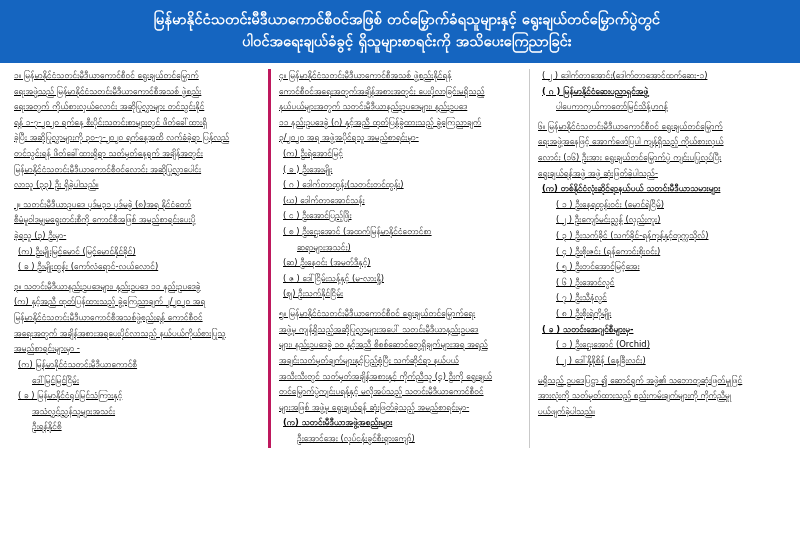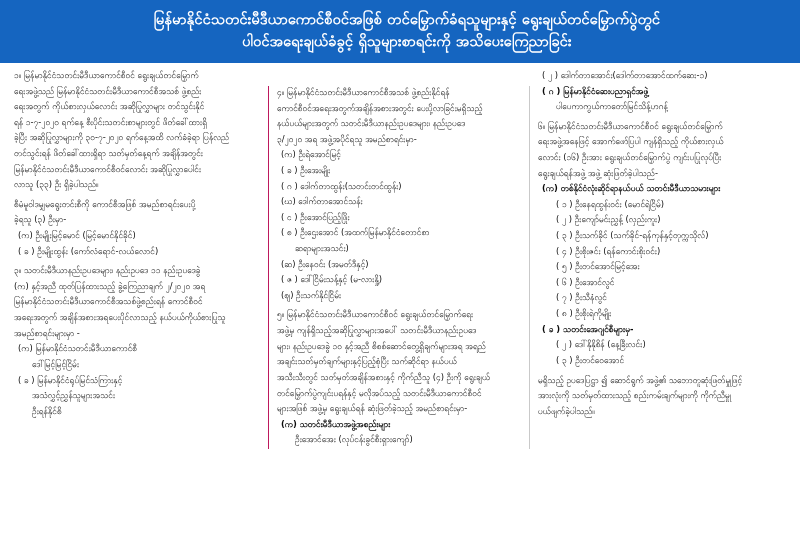--- a/index.html
+++ b/index.html
@@ -34,33 +34,33 @@
     font-weight: bold;
     letter-spacing: 0.2px;
   }
   
   .content {
     display: flex;
     width: 800px;
     box-sizing: border-box;
     padding: 6px 6px 0 6px;
     gap: 0;
+    text-decoration: underline;
   }
   .col {
     width: 262px;
     box-sizing: border-box;
     padding: 0 8px;
     font-size: 8.4px;
     line-height: 1.62;
     color: #0a0a0a;
   }
   .col.mid {
-    border-left: 1px solid #be185d;
+    border-left: 3px solid #be185d;
     border-right: 1px solid #c9c9c9;
-    margin-top: 17px;
   }
   .para {
     margin: 0 0 2px 0;
     text-align: justify;
   }
   .para.hang {
     padding-left: 14px;
     text-indent: -14px;
   }
   .para.sub {
@@ -92,40 +92,42 @@
     <div class="col" id="col-1">
         <p class="para hang">၁။        မြန်မာနိုင်ငံသတင်းမီဒီယာကောင်စီဝင် ရွေးချယ်တင်မြှောက်</p>
         <p class="para plain">ရေးအဖွဲ့သည် မြန်မာနိုင်ငံသတင်းမီဒီယာကောင်စီအသစ် ဖွဲ့စည်း</p>
         <p class="para plain">ရေးအတွက် ကိုယ်စားလှယ်လောင်း အဆိုပြုလွှာများ တင်သွင်းနိုင်</p>
         <p class="para plain">ရန် ၁-၇-၂၀၂၀ ရက်နေ့ စီးပိုင်းသတင်းစာများတွင် ဖိတ်ခေါ်ထားရှိ</p>
         <p class="para plain">ခဲ့ပြီး အဆိုပြုလွှာများကို ၃၀-၇-၂၀၂၀ ရက်နေ့အထိ လက်ခံခဲ့ရာ ပြန်လည်</p>
         <p class="para plain">တင်သွင်းရန် ဖိတ်ခေါ်ထားရှိရာ သတ်မှတ်နေ့ရက် အချိန်အတွင်း</p>
         <p class="para plain">မြန်မာနိုင်ငံသတင်းမီဒီယာကောင်စီဝင်လောင်း    အဆိုပြုလွှာပေါင်း</p>
         <p class="para plain">လာသူ (၃၃) ဦး ရှိခဲ့ပါသည်။</p>
         <div class="gap"></div>
+        <p class="para hang">၂။        သတင်းမီဒီယာဥပဒေ ပုဒ်မ၃၁ ပုဒ်မခွဲ (၈)အရ နိုင်ငံတော်</p>
         <p class="para plain">စီမံမူဝါဒမျှမရွေးတင်းစီကို ကောင်စီအဖြစ် အမည်စာရင်းပေးပို့</p>
         <p class="para plain">ခဲ့ရသူ (၃) ဦးမှာ-</p>
         <p class="para sub">(က)    ဦးမျိုးမြင့်မောင် (မြင့်မောင်နိုင်ခိုင်)</p>
         <p class="para sub">( ခ )    ဦးမျိုးထွန်း (ကော်လံရောင်-လယ်လောင်)</p>
         <div class="gap"></div>
         <p class="para hang">၃။        သတင်းမီဒီယာနည်းဥပဒေများ၊ နည်းဥပဒေ ၁၁ နည်းဥပဒေခွဲ</p>
         <p class="para hang">(က)    နှင့်အညီ ထုတ်ပြန်ထားသည့် ခွဲ့ကြေညာချက် ၂/၂၀၂၀ အရ</p>
         <p class="para plain">မြန်မာနိုင်ငံသတင်းမီဒီယာကောင်စီအသစ်ဖွဲ့စည်းရန် ကောင်စီဝင်</p>
         <p class="para plain">အရေးအတွက် အချိန်အစားအရပေးပိုင်လာသည့် နယ်ပယ်ကိုယ်စားပြုသူ</p>
         <p class="para plain">အမည်စာရင်းများမှာ -</p>
         <p class="para sub">(က)    မြန်မာနိုင်ငံသတင်းမီဒီယာကောင်စီ</p>
         <p class="para sub2">ဒေါ်မြင့်မြင့်ငြိမ်း</p>
         <p class="para sub">( ခ )    မြန်မာနိုင်ငံရုပ်မြင်သံကြားနှင့်</p>
         <p class="para sub2">အသံလွှင့်ညွှန်သူများအသင်း</p>
         <p class="para sub2">ဦးရန်နိုင်စိ</p>
       </div>
     <div class="col mid" id="col-2">
         <p class="para hang">၄။        မြန်မာနိုင်ငံသတင်းမီဒီယာကောင်စီအသစ်    ဖွဲ့စည်းနိုင်ရန်</p>
         <p class="para plain">ကောင်စီဝင်အရေးအတွက်အချိန်အစားအတွင်း ပေးပို့လာခြင်းမရှိသည့်</p>
         <p class="para plain">နယ်ပယ်များအတွက် သတင်းမီဒီယာနည်းဥပဒေများ၊ နည်းဥပဒေ</p>
+        <p class="para plain">၁၁ နည်းဥပဒေခွဲ (ဂ) နှင့်အညီ ထုတ်ပြန်ခွဲထားသည့် ခွဲ့ကြေညာချက်</p>
         <p class="para plain">၃/၂၀၂၀ အရ အဖွဲ့အပိုင်ရသူ အမည်စာရင်းမှာ-</p>
         <p class="para sub">(က)    ဦးရဲအောင်မြင့်</p>
         <p class="para sub">( ခ )    ဦးအေးမျိုး</p>
         <p class="para sub">( ဂ )    ဒေါက်တာထွန်း(သတင်းတင်ထွန်း)</p>
         <p class="para sub">(ဃ)    ဒေါက်တာအောင်သန်း</p>
         <p class="para sub">( င )    ဦးအောင်ပြည့်ဖြိုး</p>
         <p class="para sub">( စ )    ဦးဌေးအောင် (အထက်မြန်မာနိုင်ငံတောင်စာ</p>
         <p class="para sub2">ဆရာများအသင်း)</p>
         <p class="para sub">(ဆ)    ဦးနေဝင်း (အမတ်ဒီနှင့်)</p>
         <p class="para sub">( ဇ )    ဒေါ်ငြိမ်းသန့်နှင့်  (မ-လားနှို့)</p>
@@ -153,22 +155,22 @@
         <p class="para sub bold">(က)    တစ်နိုင်ငံလုံးဆိုင်ရာနယ်ပယ် သတင်းမီဒီယာသမားများ</p>
         <p class="para sub2">( ၁ )    ဦးနေရထွန်းဝင်း (မောင်ရဲငြိမ်)</p>
         <p class="para sub2">( ၂ )    ဦးကျော်မင်းညွှန့် (လှည်းကူး)</p>
         <p class="para sub2">( ၃ )    ဦးသက်ခိုင် (သက်ခိုင်-ရန်ကုန်နှင့်တုက္ကသိုလ်)</p>
         <p class="para sub2">( ၄ )    ဦးစိုးဇင်း (ရန်ကောင်းစိုးဝင်း)</p>
         <p class="para sub2">( ၅ )    ဦးတင်အောင်မြင့်အေး</p>
         <p class="para sub2">( ၆ )    ဦးအောင်လွင်</p>
         <p class="para sub2">( ၇ )    ဦးသီနံလွင်</p>
         <p class="para sub2">( ၈ )    ဦးစိုးရဲကိုမျိုး</p>
         <p class="para sub bold">( ခ )    သတင်းအေဂျင်စီများမှ-</p>
+        <p class="para sub2">( ၁ )    ဦးဌေးအောင် (Orchid)</p>
         <p class="para sub2">( ၂ )    ဒေါ်နိုနိုစိန် (နေ့ခြီးလင်း)</p>
-        <p class="para sub2">( ၃ )    ဦးတင်ဝေအောင်</p>
         <div class="gap"></div>
         <p class="para plain">မရှိသည့် ဥပဒေပြဋ္ဌာ ၍ ဆောင်ရွက် အဖွဲ့၏ သဘောတူဆုံးဖြတ်မှုုဖြင့်</p>
         <p class="para plain">အားလုံးကို သတ်မှတ်ထားသည့် စည်းကမ်းချက်များကို ကိုက်ညီမှုု</p>
         <p class="para plain">ပယ်ဖျက်ခဲ့ပါသည်။</p>
       </div>
   </div>
 
 </div>
 
 </body></html>

